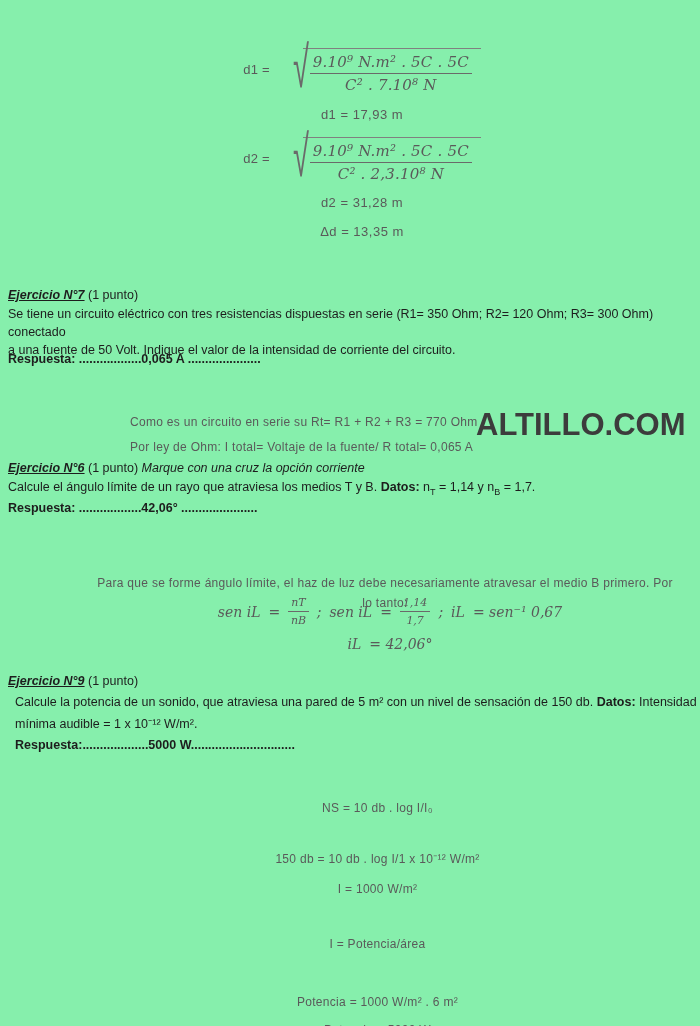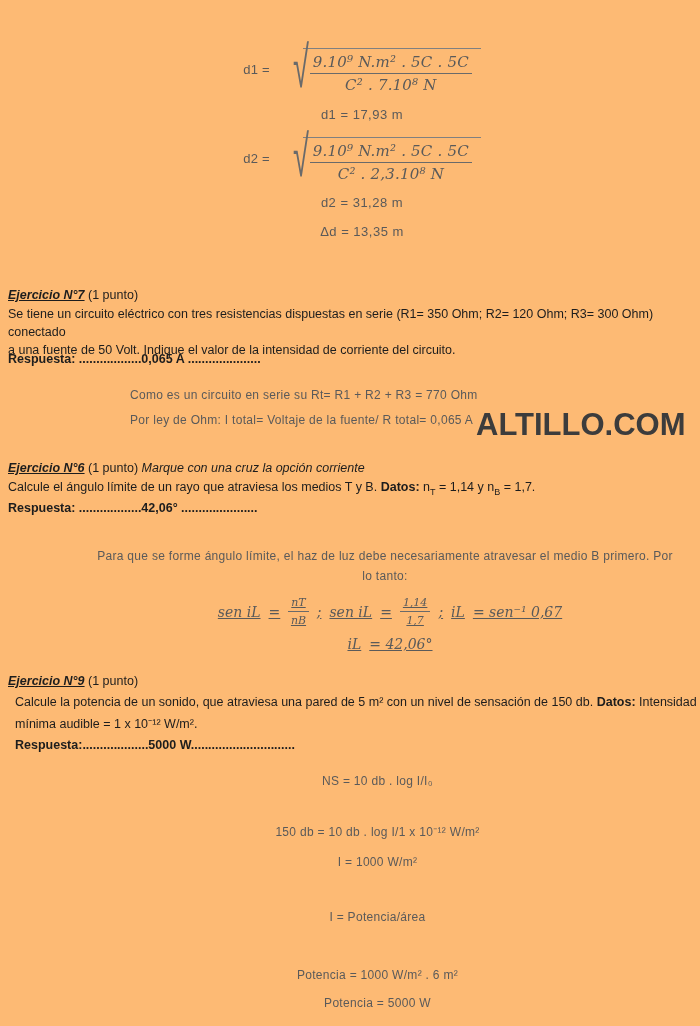--- a/index.html
+++ b/index.html
@@ -1,48 +1,48 @@
 <!DOCTYPE html>
 <html><head>
 <meta charset="utf-8">
 <style>
   html,body { margin:0; padding:0; background:#fff; }
   .page {
-    position:relative; width:700px; height:1026px; background:#fdba74;
+    position:relative; width:700px; height:1026px; background:#86efac;
     font-family:"Liberation Sans", sans-serif; color:#1d1d1d; overflow:hidden;
   }
   
   .blk { position:absolute; }
   .heading-line { font-size:12.5px; }
   .ej-title { font-weight:bold; font-style:italic; text-decoration:underline; }
   .ej-points { font-weight:normal; }
   .ej-subtitle { font-style:italic; }
   .body-text { font-size:12.5px; line-height:18px; }
   .answer-line { font-size:12.5px; font-weight:bold; }
   .bold { font-weight:bold; }
-  .sol-line { font-size:12px; color:#5a5a5a; letter-spacing:0.3px; }
+  .sol-line { font-size:12px; color:#5a5a5a; letter-spacing:0.3px;margin-top:27px; }
   .centered { text-align:center; }
   sub { font-size:9px; }
   
   .math { font-family:"DejaVu Serif", serif; font-style:italic; color:#5a5a5a; }
   .formula-row { display:flex; justify-content:center; align-items:center; gap:7px; }
   .d-label { font-size:13px; color:#5a5a5a; letter-spacing:0.3px; }
   .sqrt { display:inline-flex; align-items:flex-end; }
   .radical {
     font-family:"DejaVu Sans", sans-serif; font-size:58px; line-height:46px;
     font-weight:100; color:#6a6a6a; transform:scaleX(0.5); transform-origin:right bottom;
     margin-right:-6px; height:50px; display:inline-block;
   }
   .radicand { border-top:1.5px solid #808080; padding:4px 9px 0 7px; }
   .frac { text-align:center; display:inline-block; vertical-align:middle; }
   .frac .num { display:block; padding:0 3px 2px; border-bottom:1px solid #6a6a6a; }
   .frac .den { display:block; padding-top:2px; }
   .fm-small { font-size:15px; letter-spacing:0.2px; }
   .result-line { font-size:13px; color:#5a5a5a; letter-spacing:0.5px; text-align:center; }
-  .sen-row { display:flex; justify-content:center; align-items:center; gap:8px; font-size:14px;text-decoration:underline; }
+  .sen-row { display:flex; justify-content:center; align-items:center; gap:8px; font-size:14px; }
   .sen-row .frac { font-size:11px; }
   
   .watermark {
     position:absolute; left:476px; top:407px;
     font-size:31px; font-weight:bold; color:#3c3c3c; letter-spacing:0px;
   }
   
   .intro { left:12px; top:0; width:700px; }
   .f1 { position:absolute; top:44px; left:0; width:100%; }
   .r1 { position:absolute; top:107px; left:0; width:100%; }

